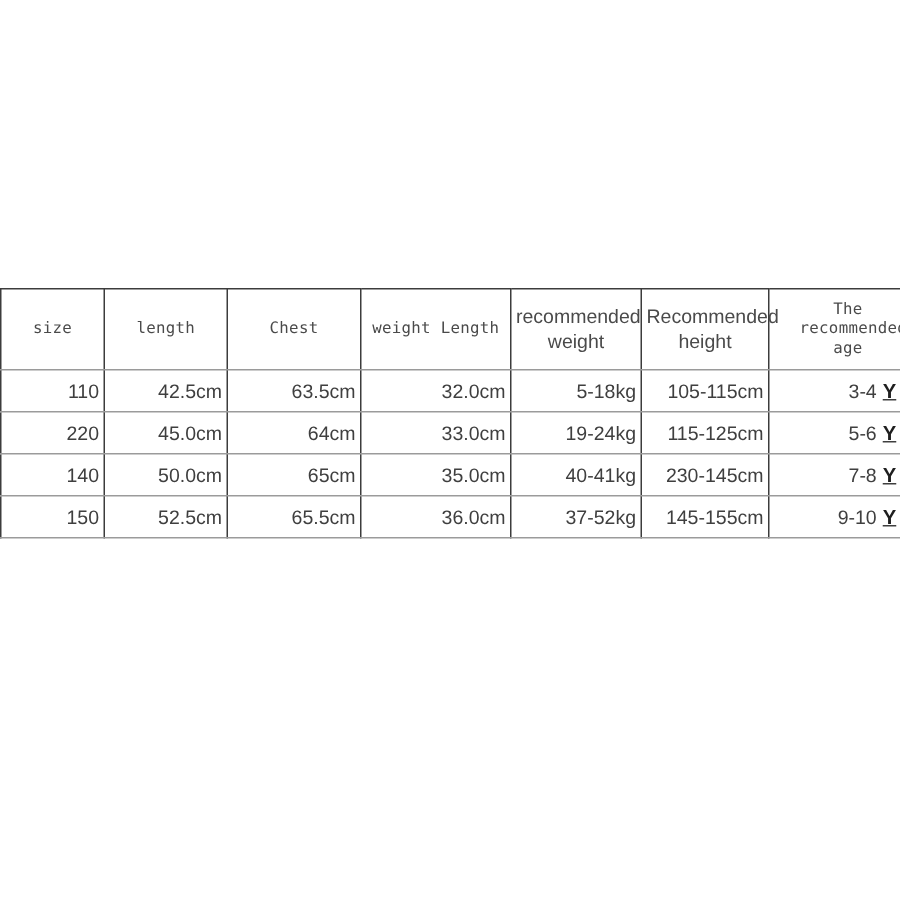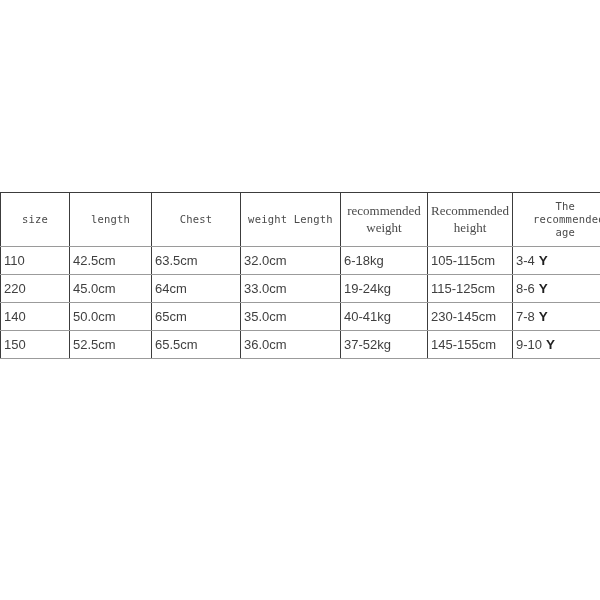--- a/index.html
+++ b/index.html
@@ -65,47 +65,48 @@
 
   
   th.mono {
     font-family: "DejaVu Sans Mono", "Liberation Mono", monospace;
     font-size: 10.5px;
     letter-spacing: 0.2px;
     color: #555555;
   }
   
   th.sans {
-    font-family: Liberation Serif, serif;
+    font-family: Liberation Sans, sans-serif;
     font-size: 13px;
     color: #444444;
     margin-top: 37px;
   }
 
   
   table.size-chart tbody tr {
     height: 28px;
   }
   table.size-chart tbody td {
     border-bottom: 1px solid #9b9b9b;
     border-right: 1.5px solid #3c3c3c;
     border-left: none;
-    text-align: left;
+    text-align: right;
     vertical-align: middle;
     font-family: "Liberation Sans", sans-serif;
     font-size: 13px;
     color: #3f3f3f;
     padding: 1px 3px;
     white-space: nowrap;
   }
   table.size-chart tbody td:first-child {
     border-left: 1.5px solid #3c3c3c;
   }
   table.size-chart tbody td:last-child {
     border-right: none;
+    text-decoration: underline;
   }
   table.size-chart tbody tr:last-child td {
     border-bottom: 1.5px solid #9b9b9b;
     margin-top: 26px;
   }
 
   
   .ymark {
     font-family: "Liberation Sans", sans-serif;
     font-weight: bold;
@@ -142,33 +143,33 @@
         <th class="mono">The recommended age</th>
       </tr>
     </thead>
     <tbody>
 
       <tr>
         <td>110</td>
         <td>42.5cm</td>
         <td>63.5cm</td>
         <td>32.0cm</td>
-        <td>6-18kg</td>
+        <td>5-18kg</td>
         <td>105-115cm</td>
         <td><span class="agecell">3-4</span><span class="ymark">Y</span></td>
       </tr>
 
       <tr>
         <td>220</td>
         <td>45.0cm</td>
         <td>64cm</td>
         <td>33.0cm</td>
         <td>19-24kg</td>
         <td>115-125cm</td>
-        <td><span class="agecell">8-6</span><span class="ymark">Y</span></td>
+        <td><span class="agecell">5-6</span><span class="ymark">Y</span></td>
       </tr>
 
 
       <tr>
         <td>140</td>
         <td>50.0cm</td>
         <td>65cm</td>
         <td>35.0cm</td>
         <td>40-41kg</td>
         <td>230-145cm</td>

